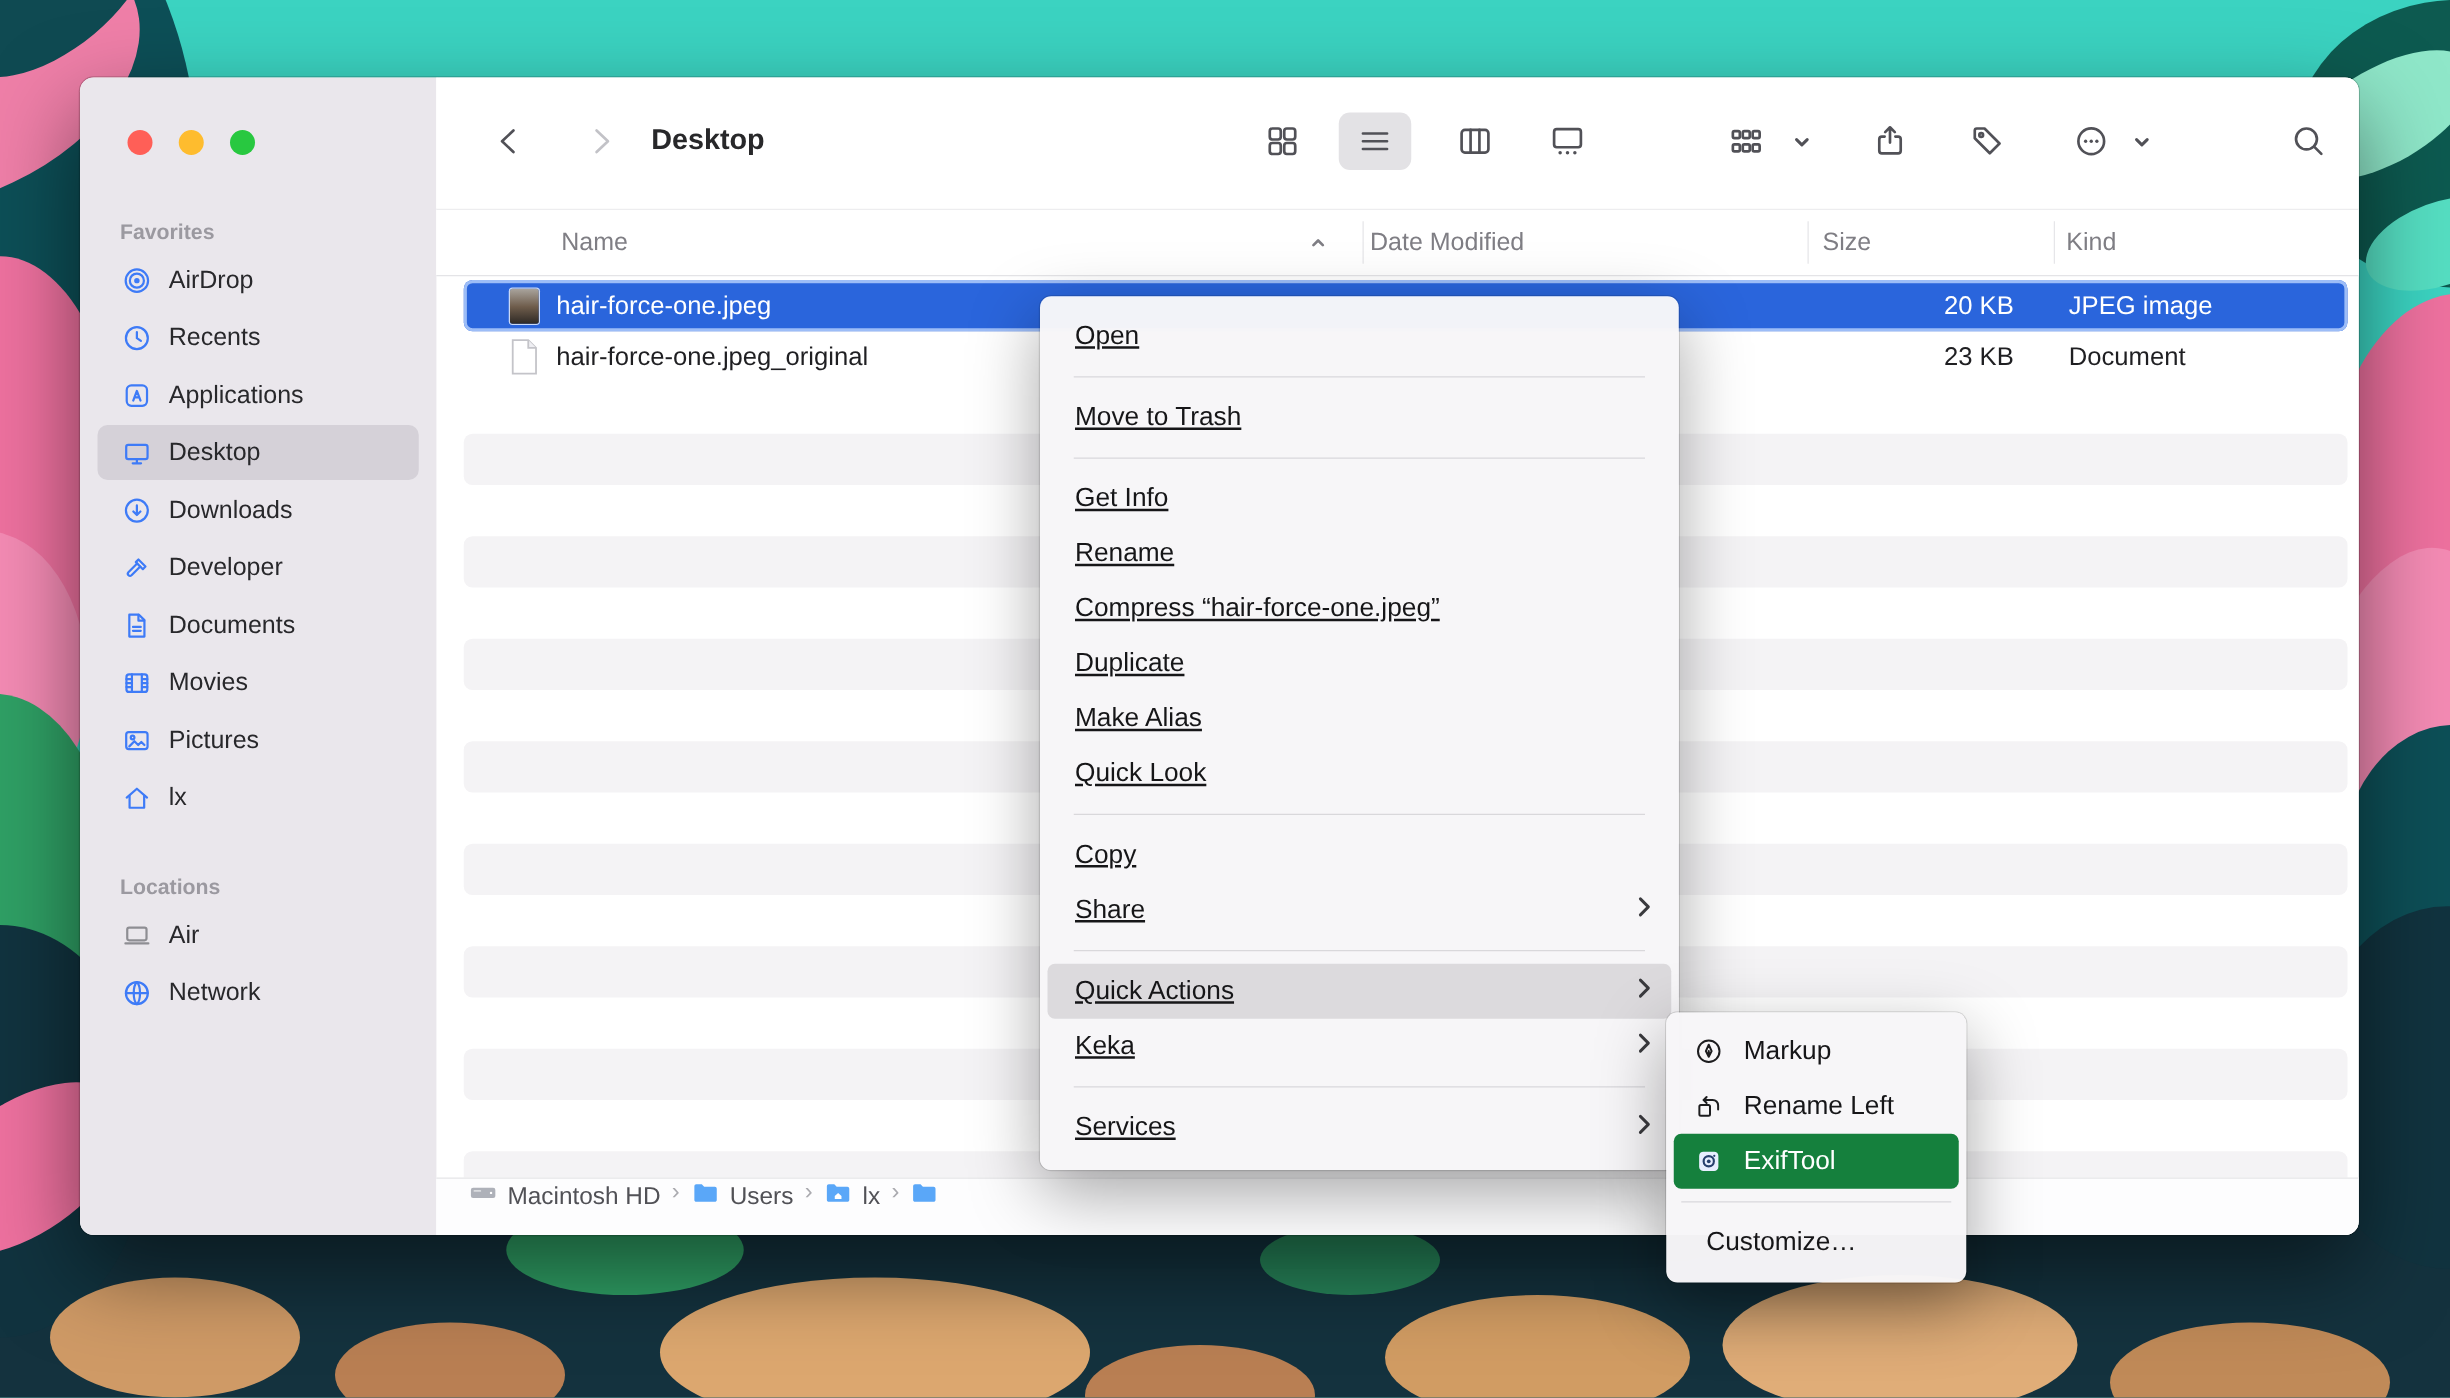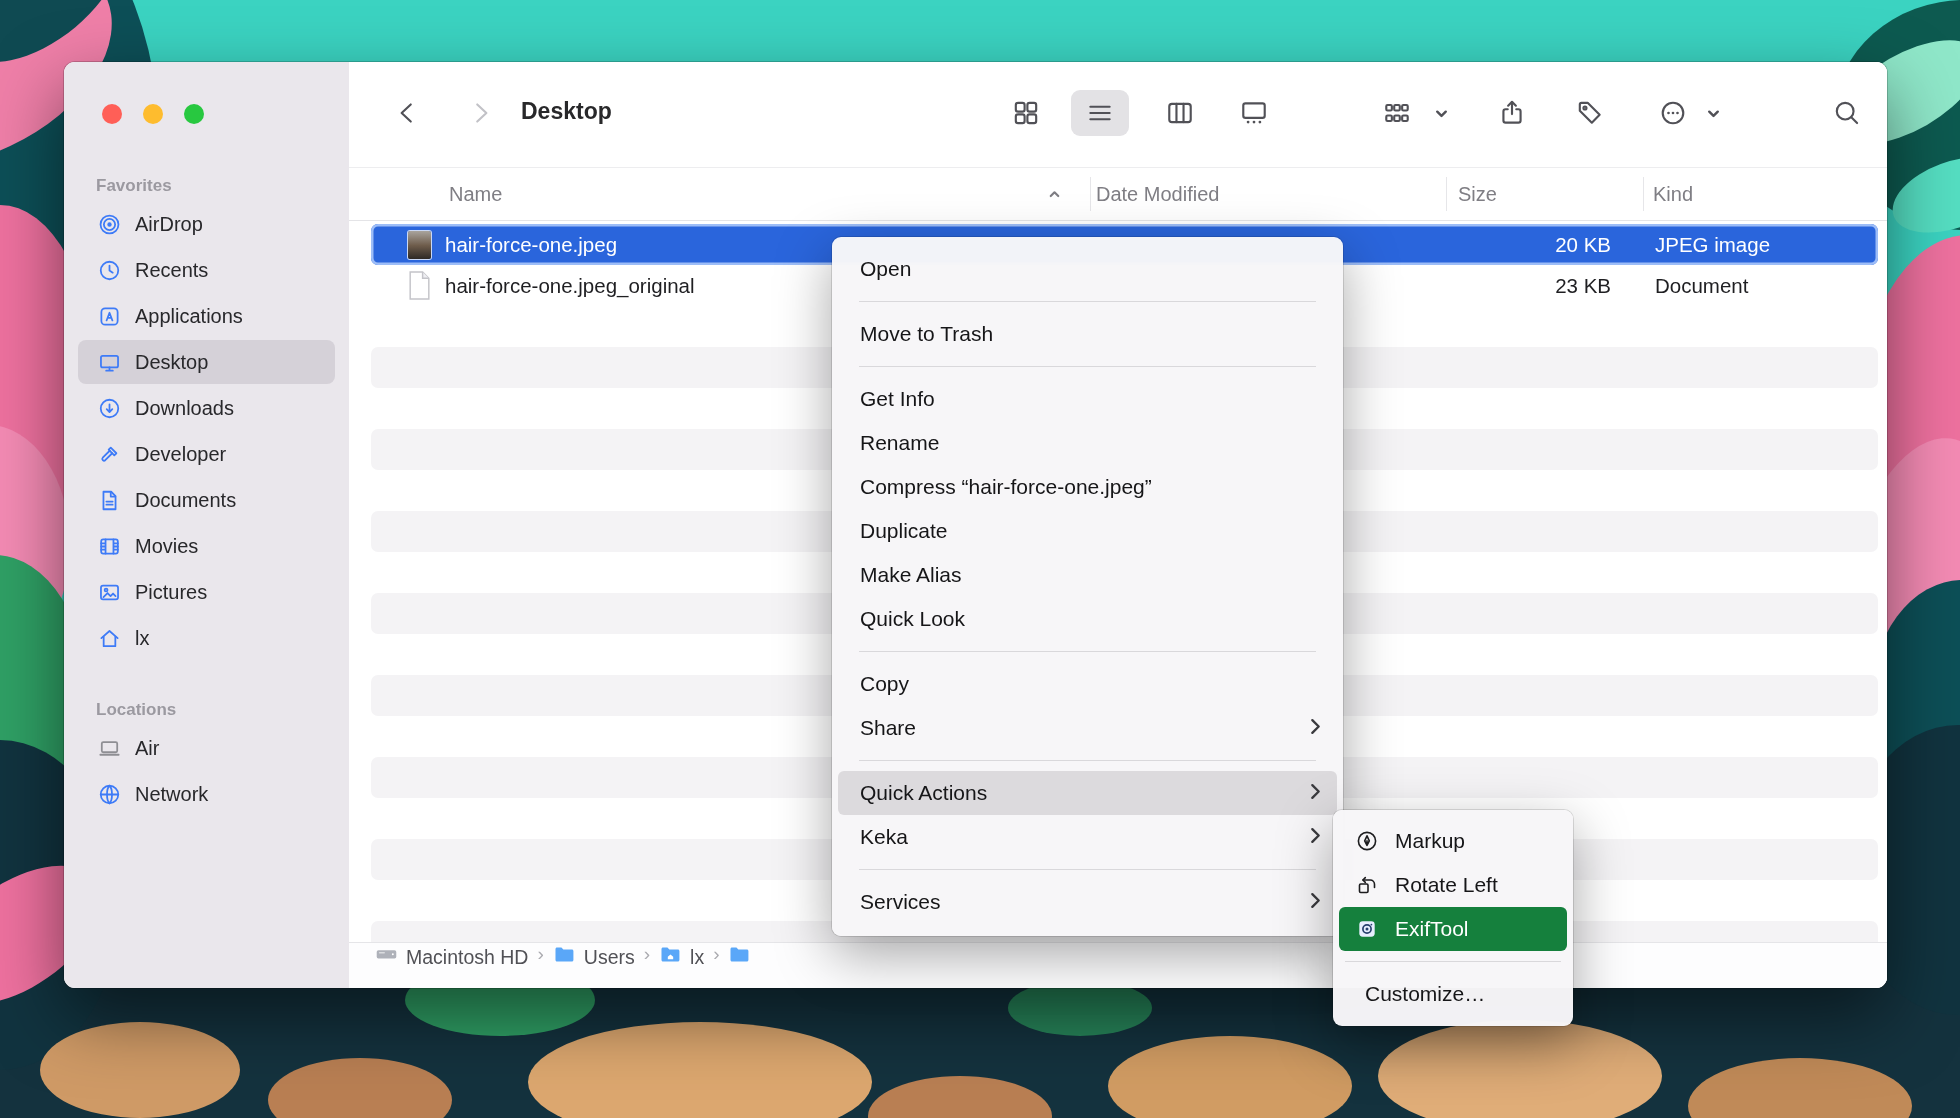--- a/index.html
+++ b/index.html
@@ -63,21 +63,21 @@
   .pathbar{position:absolute;left:0;right:0;bottom:0;height:45px;border-top:1px solid #E5E5E8;background:#FDFDFE;
     display:flex;align-items:flex-start;padding-left:26px;gap:9px;font-size:19.5px;color:#515156;}
   .path-item{display:flex;align-items:center;gap:8px;}
   .path-sep{color:#ABABB0;font-size:19px;}
   .path-icon svg{width:23px;height:23px;}
 
   
   .context-menu{position:absolute;left:832px;top:237px;width:511px;z-index:10;background:rgba(247,246,248,.98);
     border-radius:9px;box-shadow:0 18px 55px rgba(0,0,0,.35),0 0 0 1px rgba(0,0,0,.12);padding:10px 0 12px;}
   .cm-item{height:44px;margin:0 6px;border-radius:6px;display:flex;align-items:center;
-    padding:0 16px 0 22px;font-size:21px;color:#161618;}
+    padding:0 16px 0 22px;font-size:21px;color:#161618;text-decoration:underline;}
   .cm-item.highlighted{background:#DCDADD;}
   .cm-label{flex:1;}
   .cm-chevron svg{width:11px;height:17px;stroke:#3A3A3E;fill:none;stroke-width:2.2;stroke-linecap:round;stroke-linejoin:round;}
   .cm-sep{height:1px;background:#D9D8DB;margin:10px 27px;}
 
   
   .submenu{position:absolute;left:1333px;top:810px;width:240px;z-index:11;background:rgba(247,246,248,.98);
     border-radius:9px;box-shadow:0 18px 55px rgba(0,0,0,.35),0 0 0 1px rgba(0,0,0,.12);padding:9px 0 10px;}
   .sm-item{height:44px;margin:0 6px;border-radius:6px;display:flex;align-items:center;gap:15px;
     padding:0 10px 0 15px;font-size:21px;color:#161618;}
@@ -520,21 +520,21 @@
       <span>Markup</span>
     </div>
     <div class="sm-item">
       <span class="sm-icon">
           <svg viewBox="0 0 24 24">
             <rect x="4.5" y="11" width="8.5" height="8.5" rx="1.2"></rect>
             <path d="M8 7h7.2a4.3 4.3 0 0 1 4.3 4.3v3.2"></path>
             <path d="M10.3 4.6L7.9 7l2.4 2.4"></path>
           </svg>
         </span>
-      <span>Rotate Left</span>
+      <span>Rename Left</span>
     </div>
     <div class="sm-item highlighted">
       <span class="sm-icon">
           <svg viewBox="0 0 24 24">
             <rect x="4.3" y="4.3" width="15.4" height="15.4" rx="3.4" fill="#E7EEFF" stroke="none"></rect>
             <circle cx="12" cy="12" r="4.1" fill="none" stroke="#27406E" stroke-width="1.7"></circle>
             <circle cx="12" cy="12" r="1.5" fill="#27406E" stroke="none"></circle>
             <circle cx="16.4" cy="7.6" r="0.9" fill="#27406E" stroke="none"></circle>
           </svg>
         </span>

